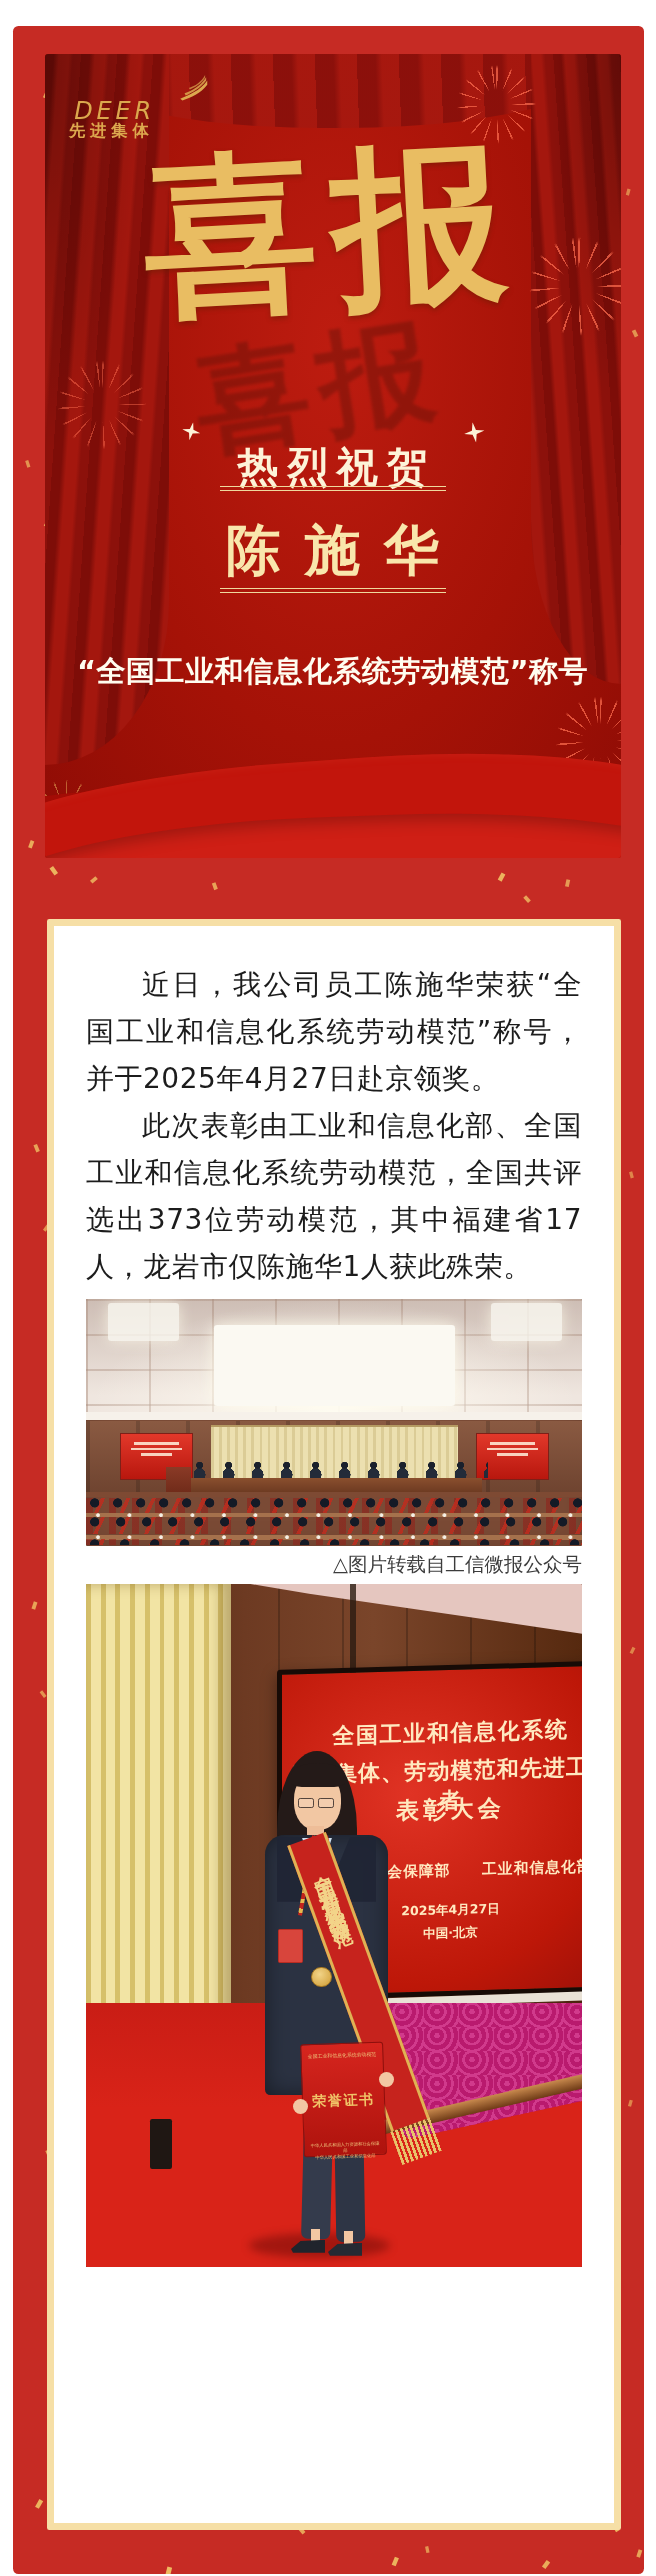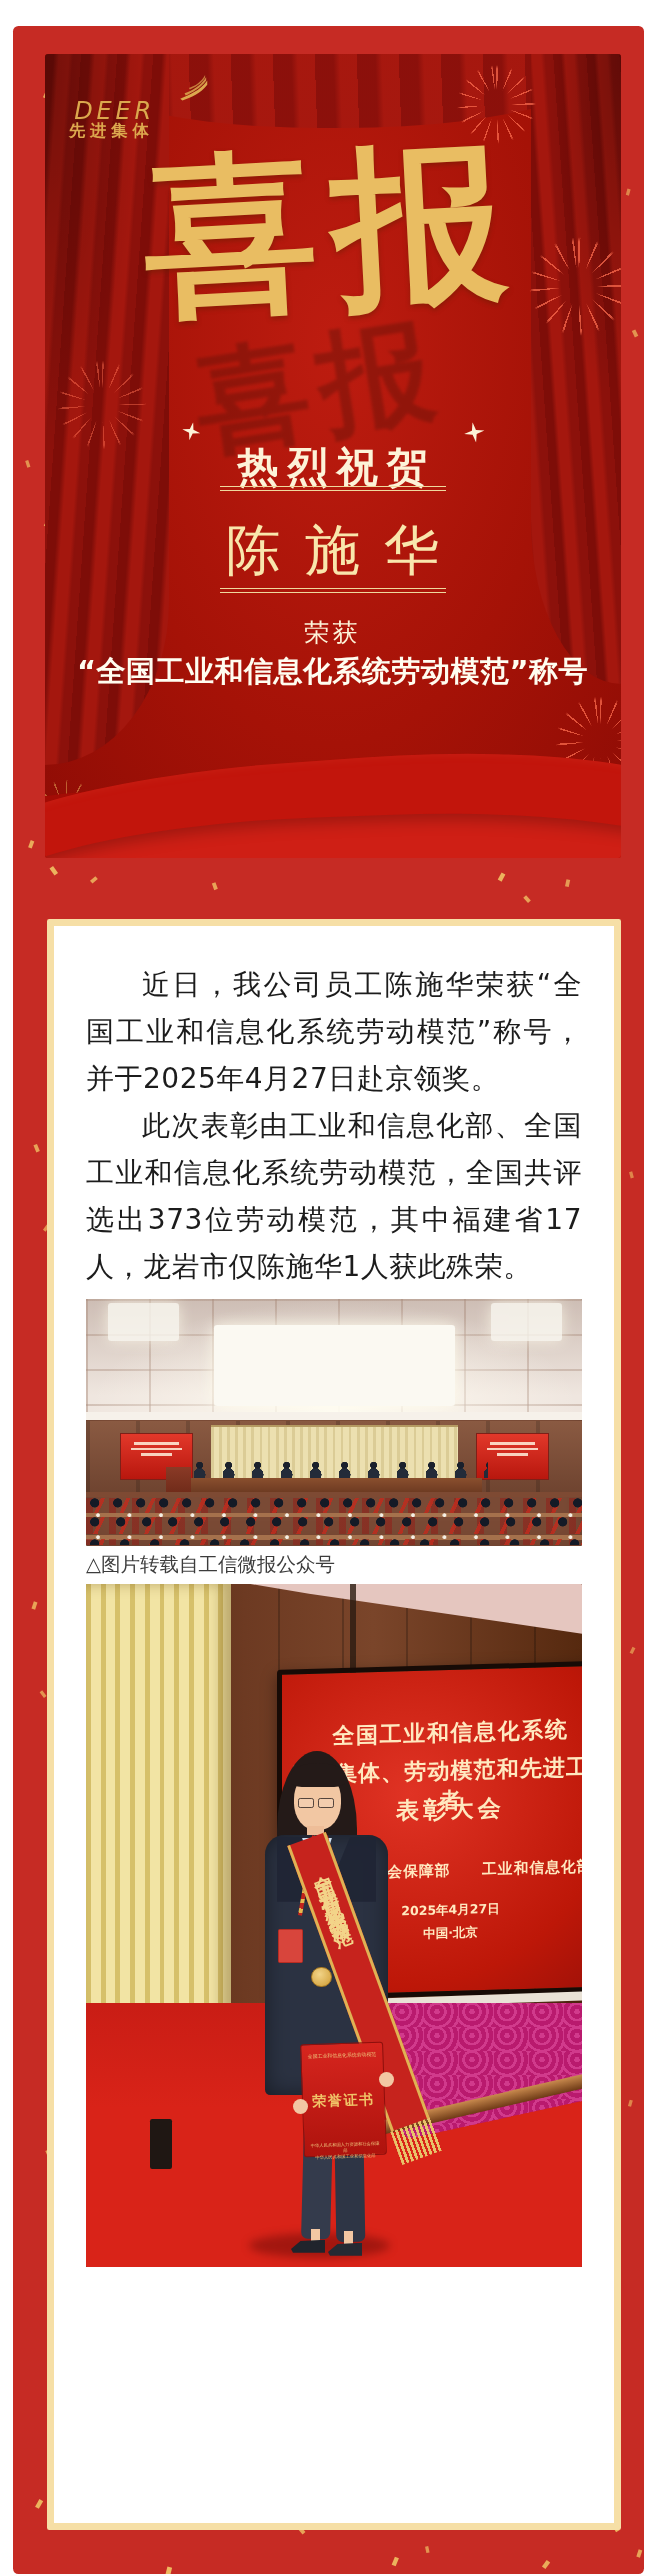--- a/index.html
+++ b/index.html
@@ -51,21 +51,21 @@
     color:rgba(110,18,8,.5); letter-spacing:11px; transform:rotate(-9deg) translateX(-13.6px);
     filter:blur(1.6px); }
 
   .congrats { left:0; width:100%; top:338px; text-align:center; font-size:41px; font-weight:600;
     color:#fdf3d8; letter-spacing:8.7px; text-indent:8.7px;margin-top:48px; }
   .star { position:absolute; width:18.5px; height:18.5px; background:#fdf3d8;
     clip-path:polygon(50% 0%,60% 40%,100% 50%,60% 60%,50% 100%,40% 60%,0% 50%,40% 40%); }
 
   .dline { left:175px; width:226px; height:5.4px; border-top:1.6px solid #efd99e;
     border-bottom:1.6px solid #efd99e; }
-  .honoree { left:0; width:100%; top:460px; text-align:center; font-size:55px; font-weight:400;
+  .honoree { left:0; width:100%; top:460px; text-align:center; font-size:55px; font-weight:700;
     color:#f9e6ac; letter-spacing:24px; text-indent:24px; }
   .awarded { left:0; width:100%; top:562px; text-align:center; font-size:25px;
     color:#fdf4d9; letter-spacing:3.3px; }
   .award-title { left:0; width:100%; top:598px; text-align:center; font-size:29px;
     font-weight:700; color:#fffdf0; letter-spacing:0.5px; }
 
   .silk { left:-6%; width:112%; bottom:0; height:128px; }
   .silk div { position:absolute; width:120%; height:174px; border-radius:45%; }
   .silk .w1 { left:-10%; top:30px; background:#c2150c; transform:rotate(-4deg);
     box-shadow:0 -4.3px 13px rgba(255,120,90,.25) inset; }
@@ -76,21 +76,21 @@
   
   .card { position:absolute; left:34px; top:893px; width:574px; height:1611px;
     background:#ffffff; border:7px solid #f6dfa6; border-radius:2.2px;
     padding:35px 32px 0; }
   .para { font-size:28px; line-height:47px; color:#1c1c1c; font-weight:500;
     text-indent:2em; text-align:justify; letter-spacing:0.5px; }
   .fig { position:relative; width:496px; overflow:hidden; border-radius:1.1px;
     box-shadow:inset 0 0 27px rgba(0,0,0,.15); background:#7a4a35; }
   .fig1 { height:247px; margin-top:8.7px; }
   .caption { margin-top:7.6px; font-size:19.5px; line-height:24px; color:#3c3c3c;
-    }
+    text-align:right; }
   .p3 { margin-top:26px; }
   .fig2 { height:683px; margin-top:6.5px; margin-bottom:0; }
 
   
   .h-ceil { left:0; top:0; width:100%; height:113px;
     background:
       radial-gradient(ellipse at 50% 100%, rgba(255,253,244,.95) 0%, rgba(255,250,240,.35) 45%, transparent 70%),
       repeating-linear-gradient(90deg, rgba(168,138,122,.45) 0 2.2px, transparent 2.2px 63px),
       repeating-linear-gradient(180deg, rgba(168,138,122,.4) 0 1.6px, transparent 1.6px 35px),
       linear-gradient(#cdbdb4, #efe6df 85%); }
@@ -273,21 +273,20 @@
       <div class="ab xibao">喜报</div>
 
       <div class="ab congrats">热烈祝贺</div>
       <div class="star" style="left:137px; top:368px; transform:rotate(12deg);"></div>
       <div class="star" style="left:419px; top:368px; width:20.6px; height:20.6px; transform:rotate(-10deg);"></div>
 
       <div class="ab dline" style="top:432px;"></div>
       <div class="ab honoree">陈施华</div>
       <div class="ab dline" style="top:534px;"></div>
 
-      <div class="ab awarded">荣获</div>
       <div class="ab award-title">“全国工业和信息化系统劳动模范”称号</div>
 
       <div class="ab silk">
         <div class="w2"></div>
           <div class="w1"></div>
           <div class="w3"></div>
       </div>
     </section>
 
     <section class="card">

